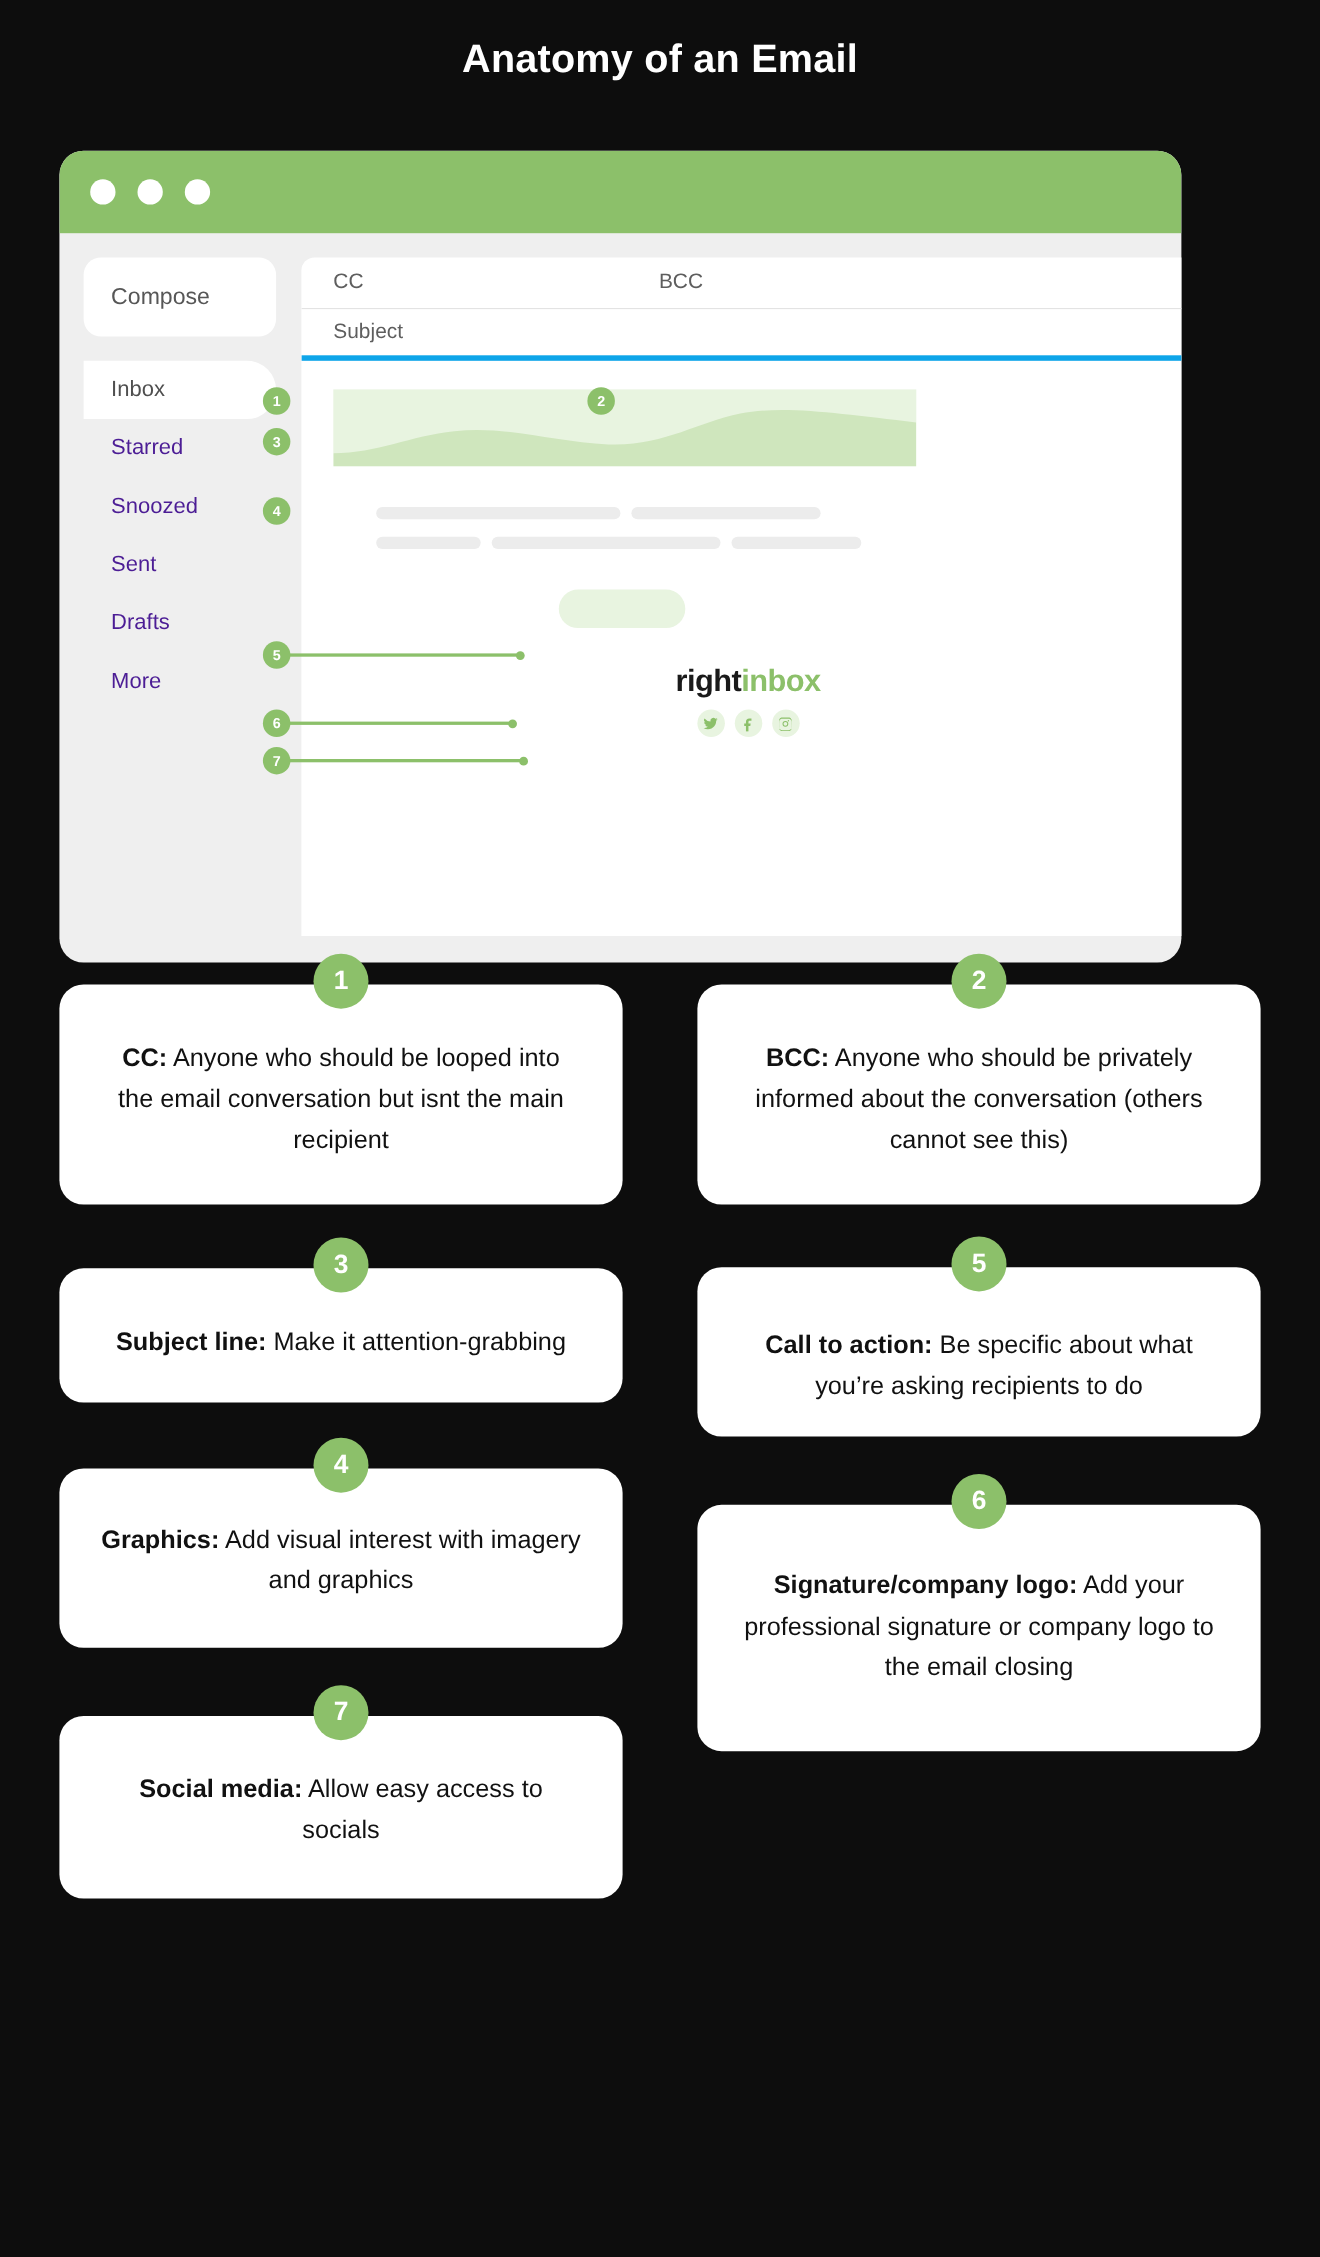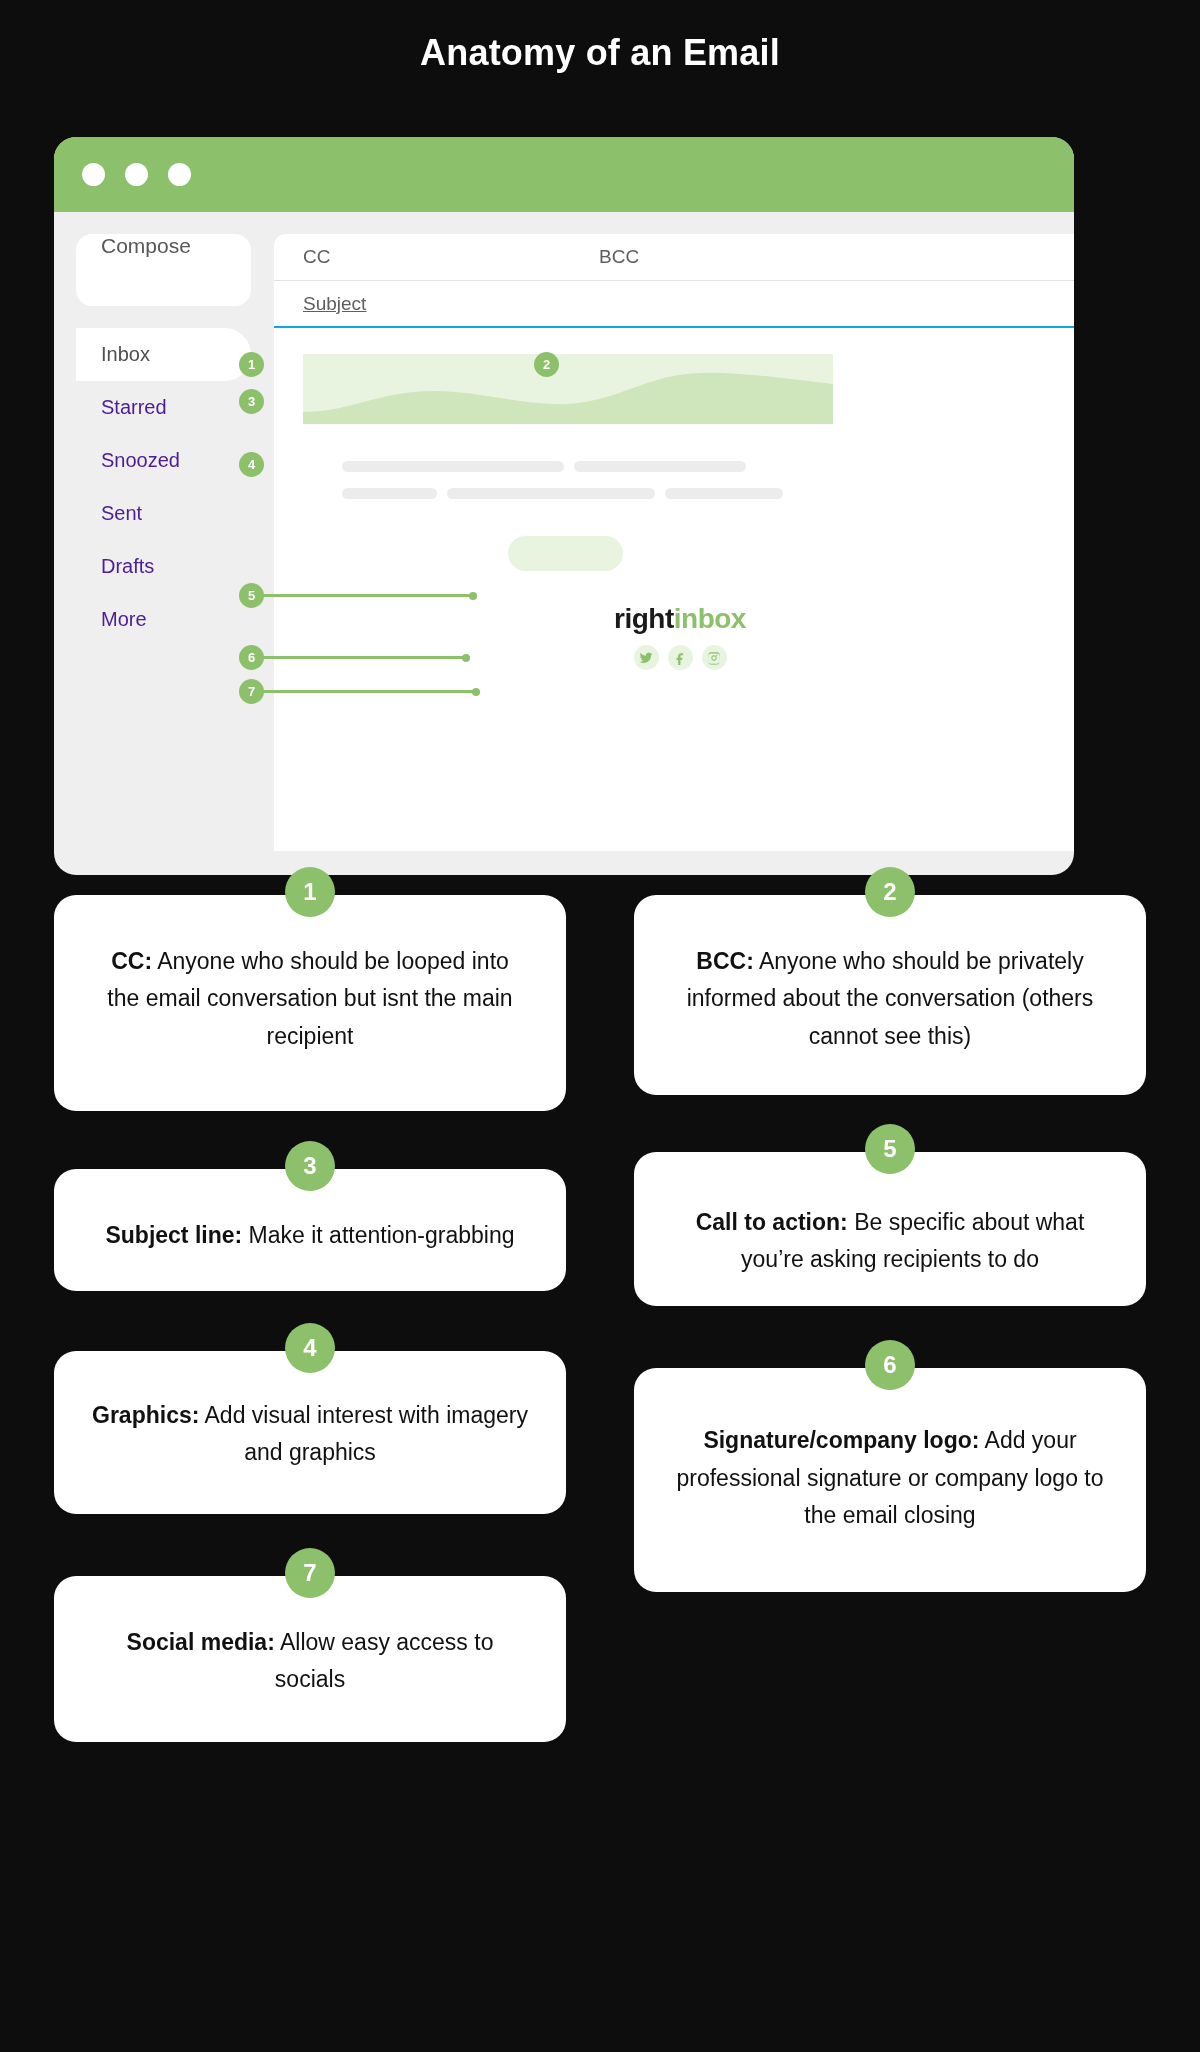--- a/index.html
+++ b/index.html
@@ -38,21 +38,21 @@
 
   .winbody { position: relative; height: 663px; padding: 24px 0 0 0; }
 
   
   .sidebar {
     position: absolute; left: 22px; top: 22px;
     width: 175px;
   }
   .compose {
     background: #ffffff; border-radius: 16px;
-    height: 72px; display: flex; padding-left: 25px;
+    height: 72px; display: flex; align-items: center; padding-left: 25px;
     color: #575757; font-size: 21px;
   }
   .navlist { margin-top: 22px; }
   .navitem {
     height: 53px; display: flex; align-items: center; padding-left: 25px;
     color: #4c1d95; font-size: 20px;
     border-radius: 0 27px 27px 0;
   }
   .navitem.active { background: #ffffff; color: #4f4f4f; }
 
@@ -68,21 +68,21 @@
     height: 48px; background: #787878; color: #ffffff;
     display: flex; align-items: center; padding-left: 29px;
     font-size: 20px;
   }
   .field {
     height: 47px; border-bottom: 1px solid #e3e3e3;
     display: flex; align-items: center; padding-left: 29px;
     color: #5e5e5e; font-size: 19px;
     position: relative;
   }
-  .field.subjectrow { border-bottom: 2px solid #0ea5e9; text-decoration: underline; }
+  .field.subjectrow { border-bottom: 5px solid #0ea5e9; }
   .bcclabel { position: absolute; left: 325px; color: #5e5e5e; font-size: 19px; }
 
   
   .mailbody { position: relative; padding: 26px 0 0 0; }
   .graphic {
     position: absolute; left: 29px; top: 26px;
     width: 530px; height: 70px;
     background: #e8f4e0;
     overflow: hidden;
   }
@@ -277,21 +277,21 @@
 
     </div>
   </div>
 
   <div class="cards">
 
     <div class="col col-left">
 
       <div class="card-wrap" style="margin-bottom:58px;">
         <div class="card-badge">1</div>
-        <div class="card" style="padding:48px 44px 56px;">
+        <div class="card" style="padding:48px 44px 40px;">
           <div class="card-text">
             <b>CC:</b><span> Anyone who should be looped into the email conversation but isnt the main recipient</span>
           </div>
         </div>
       </div>
 
       <div class="card-wrap" style="margin-bottom:60px;">
         <div class="card-badge">3</div>
         <div class="card" style="padding:48px 44px 37px;">
           <div class="card-text">

